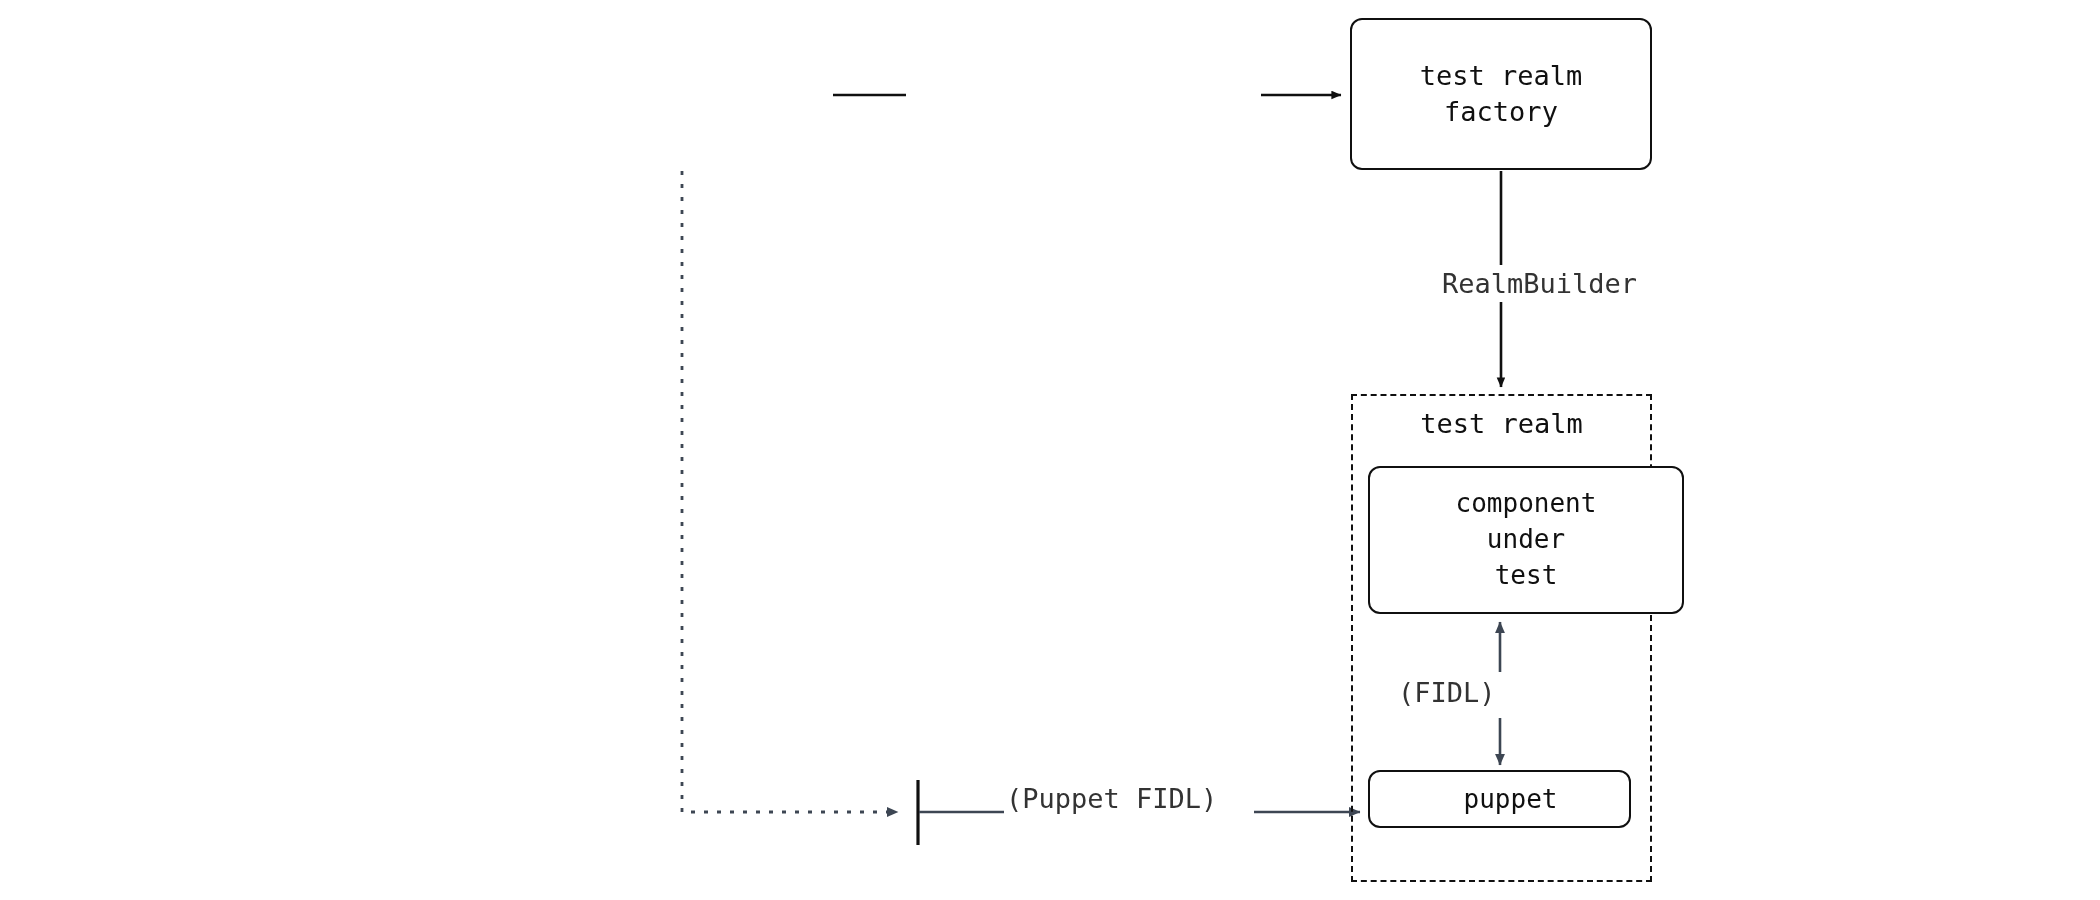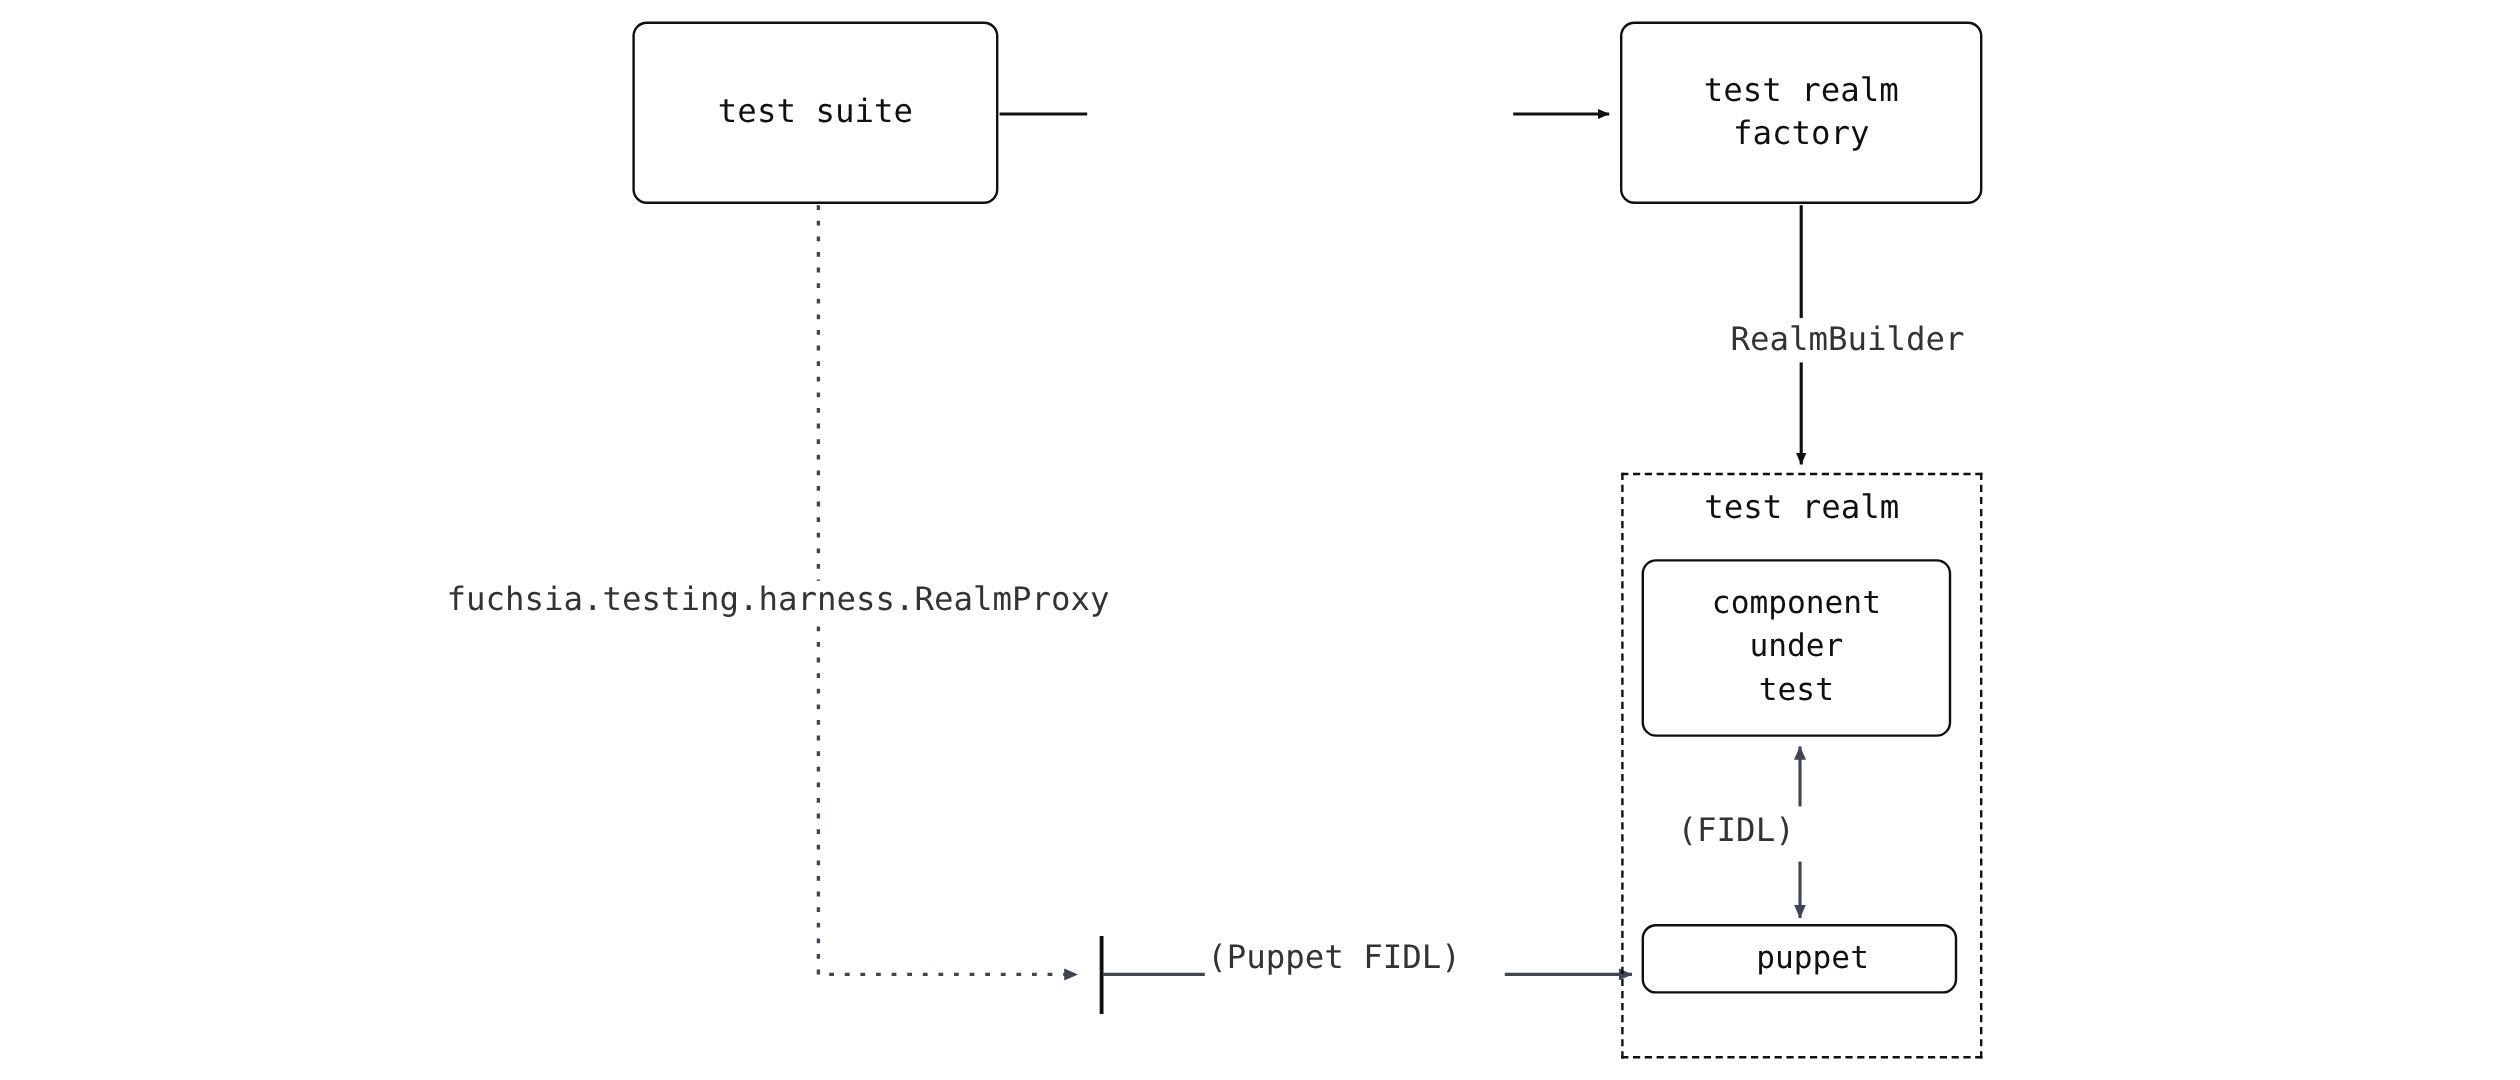--- a/index.html
+++ b/index.html
@@ -41,21 +41,21 @@
     color: #101010;
     font-size: 27px;
     line-height: 1.33;
     letter-spacing: 0px;
     white-space: pre-line;
     z-index: 4;
   }
 
   #node-test-suite    { left: 527px; top: 18px;  width: 305px; height: 152px; }
   #node-realm-factory { left: 1350px; top: 18px; width: 302px; height: 152px; }
-  #node-cut           { left: 1368px; top: 466px; width: 258px; height: 148px;
+  #node-cut           { left: 1368px; top: 466px; width: 316px; height: 148px;
                         font-size: 26px; line-height: 1.38; }
   #node-puppet        { left: 1368px; top: 770px; width: 263px; height: 58px;
                         font-size: 26px; padding-left: 22px; }
 
   
   #group-test-realm {
     position: absolute;
     left: 1351px;
     top: 394px;
     width: 301px;
@@ -132,37 +132,35 @@
       <line x1="919" y1="812" x2="1014" y2="812" stroke="#3d4653" stroke-width="2.6"></line>
       <line x1="1254" y1="812" x2="1360" y2="812" stroke="#3d4653" stroke-width="2.6" marker-end="url(#arrow-slate)"></line>
     </g>
 
     <g>
       <line x1="1500" y1="672" x2="1500" y2="622" stroke="#3d4653" stroke-width="2.6" marker-end="url(#arrow-slate)"></line>
       <line x1="1500" y1="718" x2="1500" y2="765" stroke="#3d4653" stroke-width="2.6" marker-end="url(#arrow-slate)"></line>
     </g>
   </svg>
 
-  <div class="node" id="node-test-suite">test suite</div>
 
   <div class="node" id="node-realm-factory">test realm
 factory</div>
 
   <div id="group-test-realm"></div>
 
   <div id="group-test-realm-label">test realm</div>
 
   <div class="node" id="node-cut">component
 under
 test</div>
 
   <div class="node" id="node-puppet">puppet</div>
 
 
   <div class="edge-label" id="label-realm-builder">RealmBuilder</div>
 
-  <div class="edge-label" id="label-realm-proxy">fuchsia.testing.harness.RealmProxy</div>
 
   <div class="edge-label" id="label-fidl">(FIDL)</div>
 
   <div class="edge-label" id="label-puppet-fidl">(Puppet FIDL)</div>
 
 </div>
 
 </body></html>

